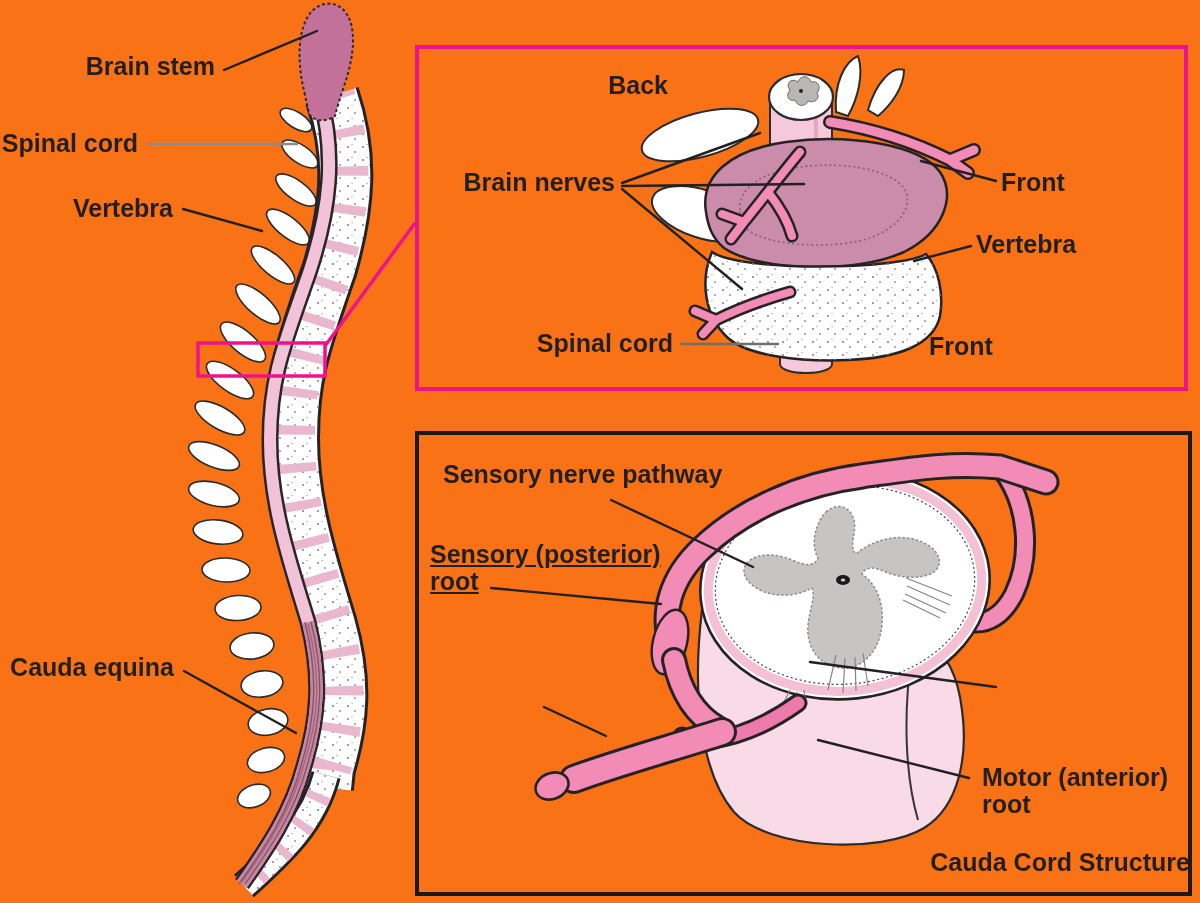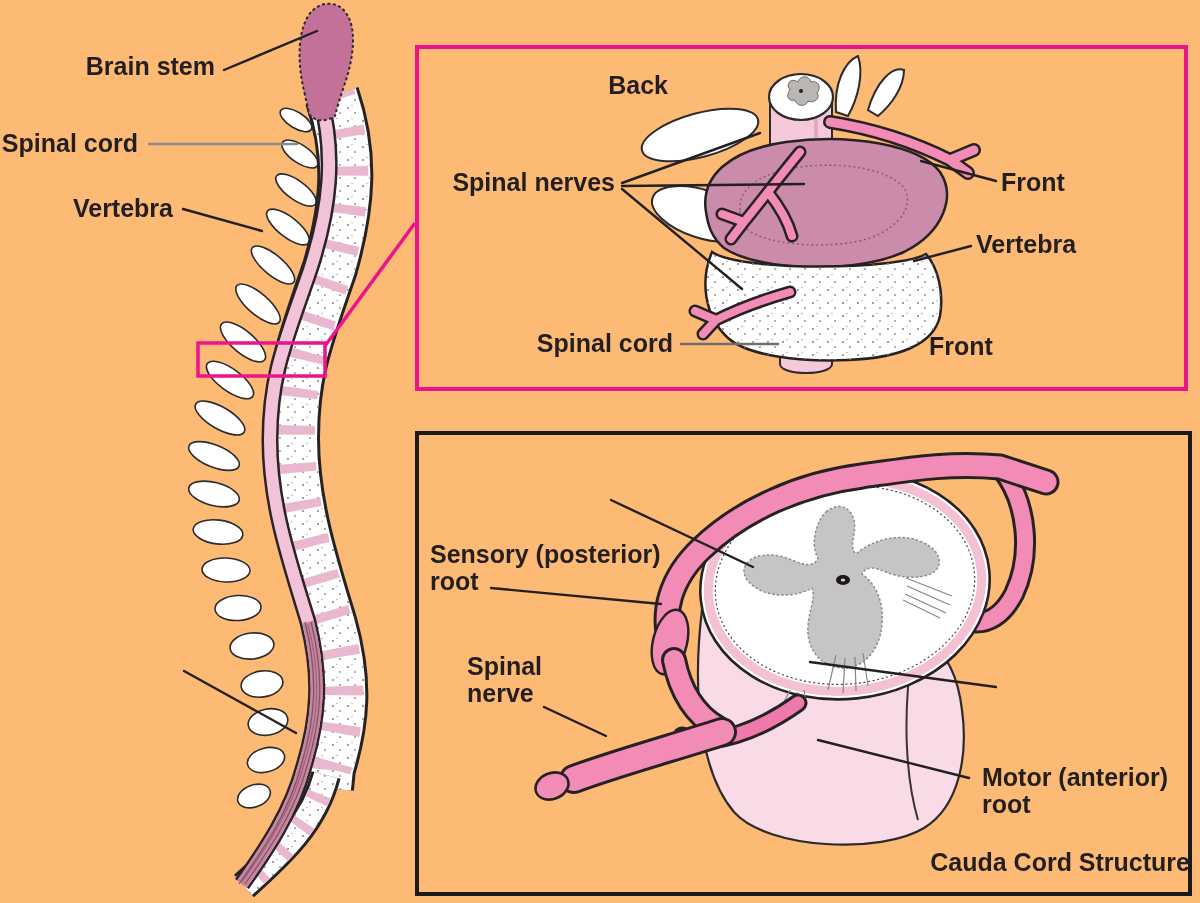--- a/index.html
+++ b/index.html
@@ -1,16 +1,16 @@
 <!DOCTYPE html>
 <html><head>
 <meta charset="utf-8">
 <style>
   html,body{margin:0;padding:0;background:#fff;}
-  #stage{position:relative;width:1200px;height:903px;background:#fdba74;overflow:hidden;
+  #stage{position:relative;width:1200px;height:903px;background:#f97316;overflow:hidden;
          font-family:"Liberation Sans","DejaVu Sans",sans-serif;}
   #art{position:absolute;left:0;top:0;z-index:1;}
   .lbl{position:absolute;z-index:2;font-size:25px;font-weight:600;color:#231f20;
        line-height:1.08;letter-spacing:0px;white-space:normal;}
   .r{text-align:right;} .c{text-align:right;}
 </style>
 </head>
 <body>
 
 <div id="stage">
@@ -164,26 +164,27 @@
     <line x1="491" y1="588" x2="661" y2="604"></line>
     <line x1="544" y1="707" x2="606" y2="736"></line>
     <line x1="996" y1="687" x2="810" y2="662"></line>
     <line x1="969" y1="778" x2="818" y2="740"></line>
   </g>
 </svg>
 
 <div class="lbl r" style="left:65px;top:53px;width:150px;">Brain stem</div>
 <div class="lbl r" style="left:0px;top:130px;width:138px;">Spinal cord</div>
 <div class="lbl r" style="left:25px;top:195px;width:148px;">Vertebra</div>
+<div class="lbl r" style="left:0px;top:654px;width:174px;">Cauda equina</div>
 
 <div class="lbl c" style="left:563px;top:72px;width:105px;">Back</div>
-<div class="lbl r" style="left:448px;top:169px;width:167px;">Spinal nerves</div>
+<div class="lbl r" style="left:448px;top:169px;width:167px;">Brain nerves</div>
 <div class="lbl r" style="left:513px;top:330px;width:160px;">Spinal cord</div>
 <div class="lbl" style="left:1001px;top:169px;">Front</div>
 <div class="lbl" style="left:976px;top:231px;">Vertebra</div>
 <div class="lbl" style="left:929px;top:333px;">Front</div>
 
-<div class="lbl" style="left:430px;top:541px;width:240px;">Sensory (posterior) root</div>
-<div class="lbl" style="left:467px;top:653px;width:95px;">Spinal nerve</div>
+<div class="lbl" style="left:443px;top:461px;">Sensory nerve pathway</div>
+<div class="lbl" style="left:430px;top:541px;width:240px;text-decoration:underline;">Sensory (posterior) root</div>
 <div class="lbl" style="left:982px;top:764px;width:208px;">Motor (anterior) root</div>
 <div class="lbl c" style="left:417px;top:849px;width:773px;">Cauda Cord Structure</div>
 
 </div>
 
 </body></html>

